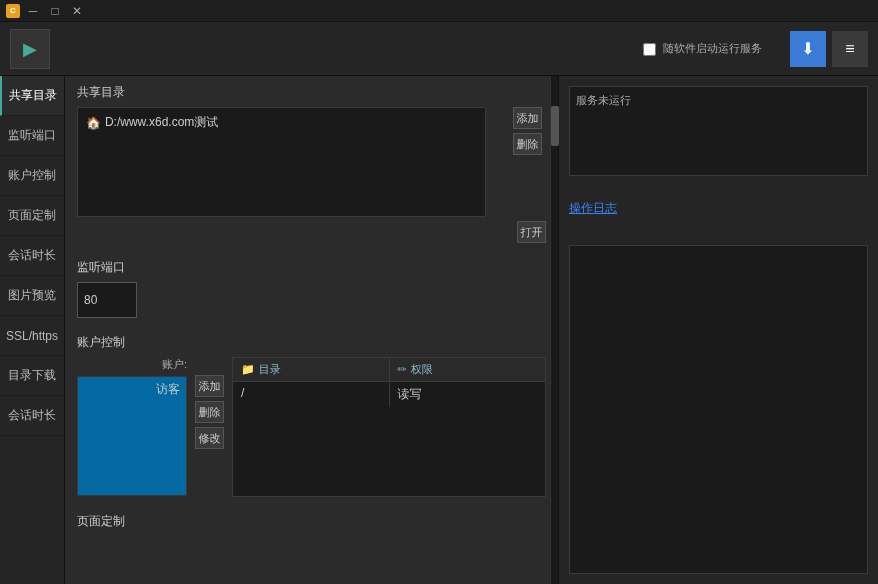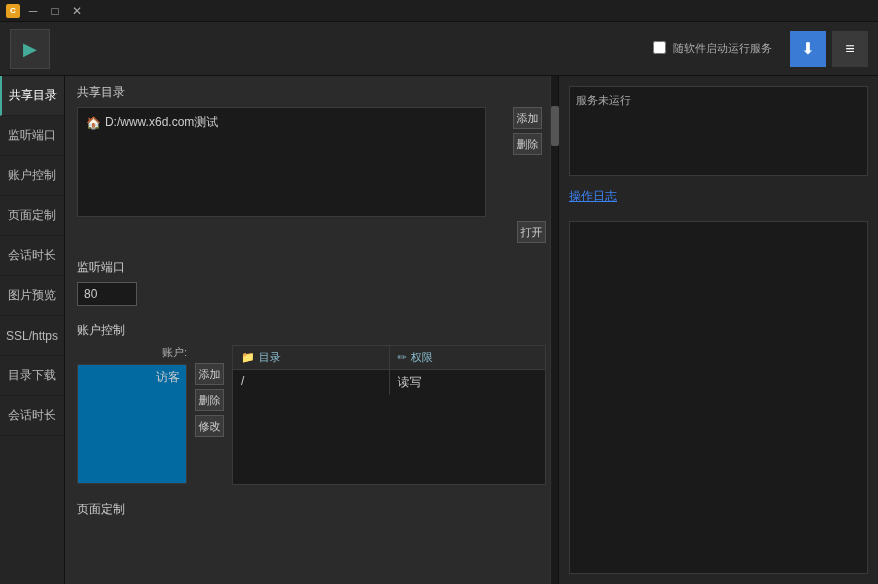--- a/index.html
+++ b/index.html
@@ -65,23 +65,23 @@
       background: #333;
       border: 1px solid #444;
       display: flex; align-items: center; justify-content: center;
       cursor: pointer;
       color: #4a9;
       font-size: 18px;
     }
     .toolbar-spacer { flex: 1; }
     .autostart-check {
       display: flex;
-      align-items: flex-start;
+      align-items: flex-end;
       gap: 7px;
-      margin-right: 12px;
+      margin-right: 22px;
       color: #aaa;
       font-size: 11px;
     }
     .toolbar-action-btn {
       width: 36px;
       height: 36px;
       background: #3a7bd5;
       border: none;
       cursor: pointer;
       display: flex; align-items: center; justify-content: center;
@@ -184,21 +184,21 @@
     .open-btn-row {
       display: flex;
       justify-content: flex-end;
       margin-top: 4px;
     }
 
     
     .port-section { margin-bottom: 16px; }
     .port-input {
       width: 60px;
-      height: 24px;
+      height: 36px;
       background: #1a1a1a;
       border: 1px solid #555;
       color: #ccc;
       padding: 2px 6px;
       font-size: 12px;
     }
 
     
     .account-section { margin-bottom: 16px; }
     .account-inner {
@@ -264,21 +264,21 @@
     .rights-cell:last-child { border-right: none; }
 
     
     .right-panel {
       width: 320px;
       background: #252525;
       border-left: 1px solid #111;
       padding: 10px;
       display: flex;
       flex-direction: column;
-      gap: 12px;
+      gap: 24px;
     }
     .status-box {
       background: #1a1a1a;
       border: 1px solid #3a3a3a;
       height: 90px;
       padding: 6px;
       font-size: 11px;
       color: #aaa;
     }
     .log-label {

